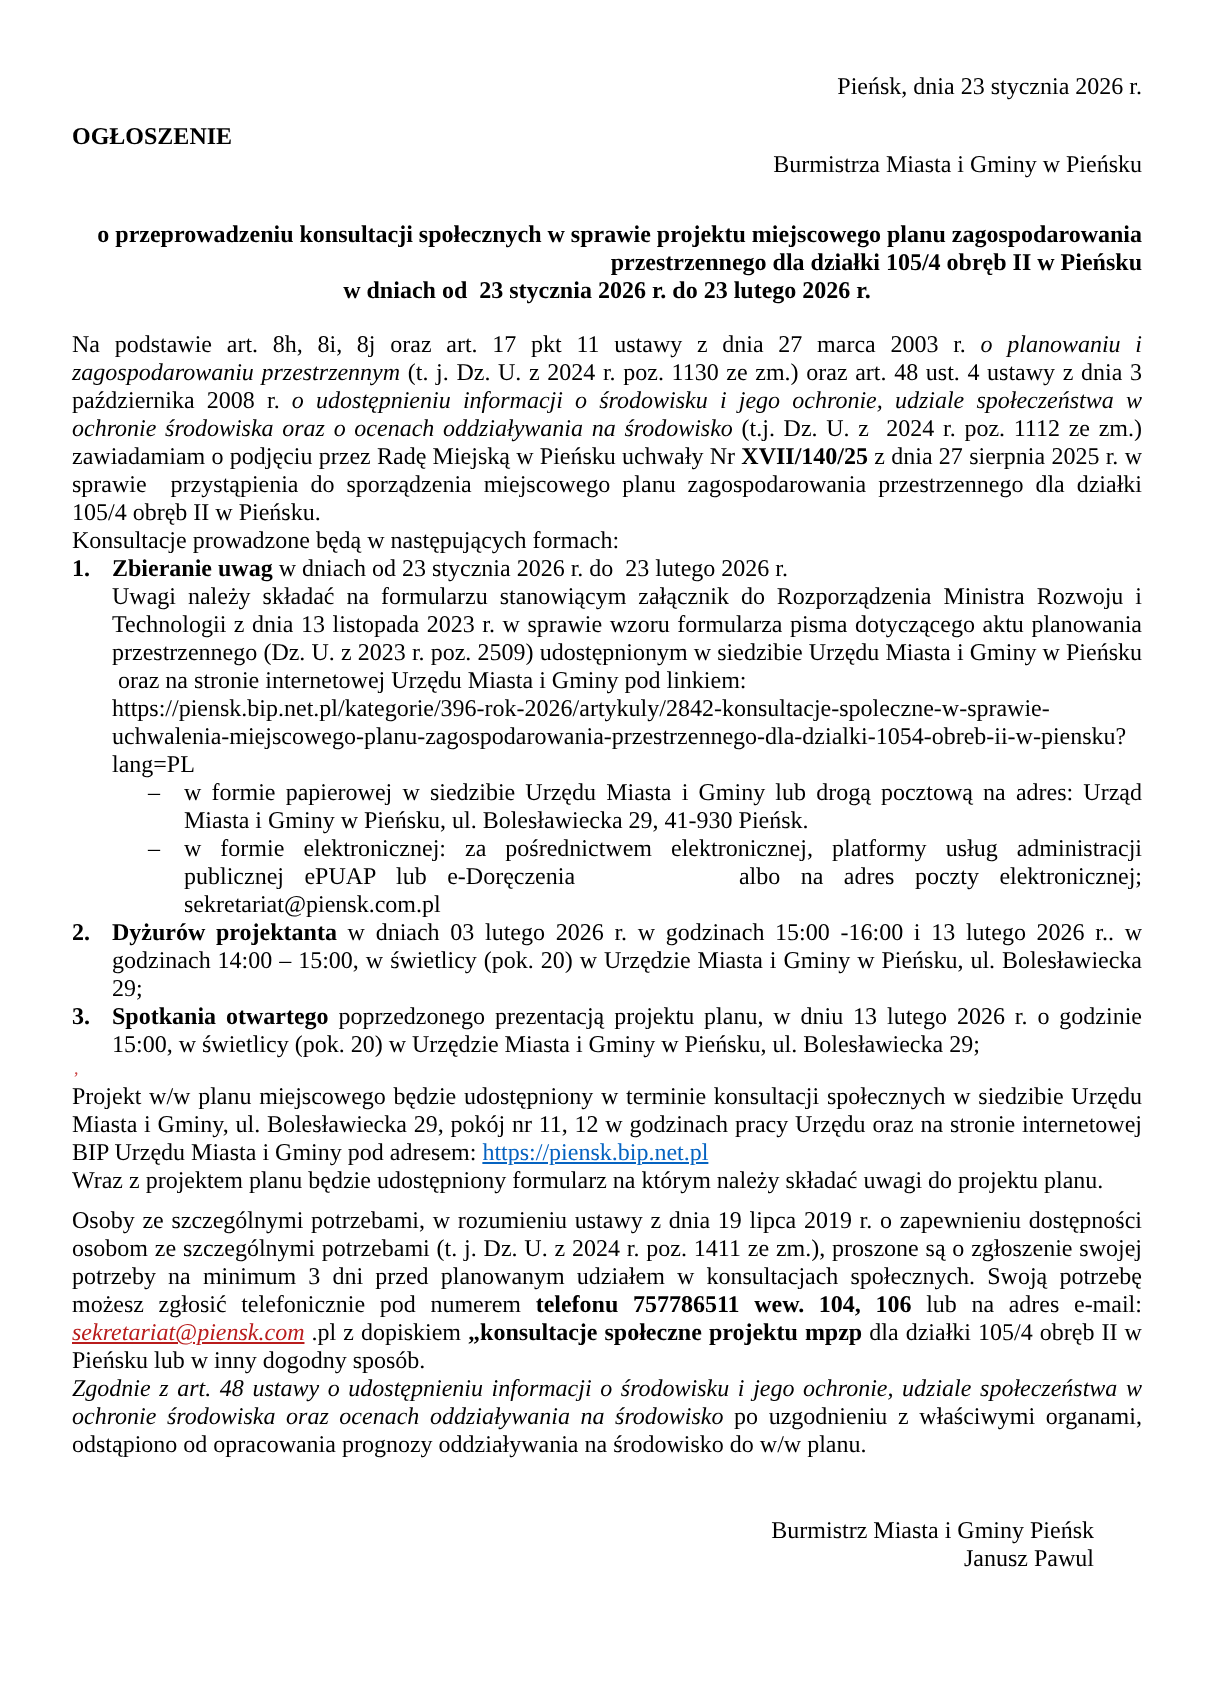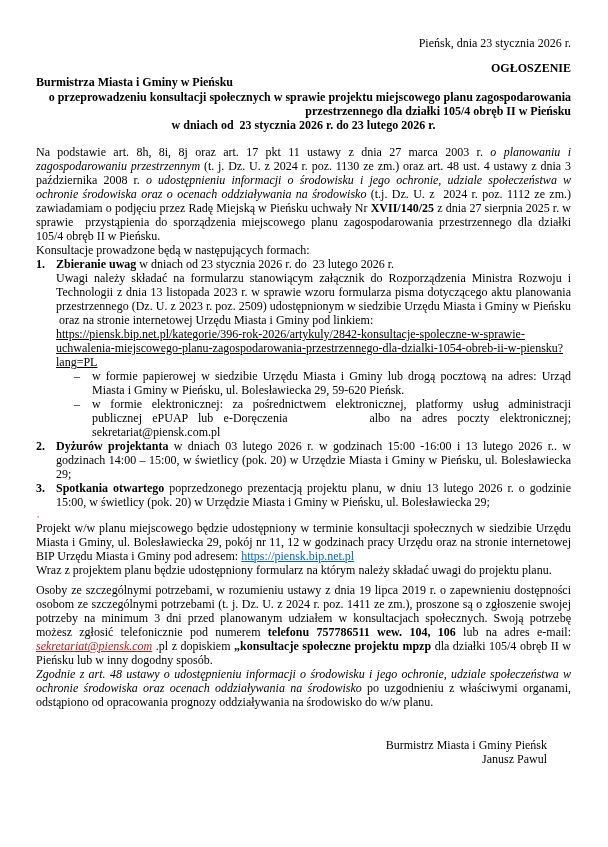--- a/index.html
+++ b/index.html
@@ -10,35 +10,35 @@
     box-sizing: border-box;
     padding: 36px 37px 0 36px;
     background: #ffffff;
     font-family: "Liberation Serif", "DejaVu Serif", serif;
     font-size: 12px;
     line-height: 14px;
     color: #000000;
     overflow: hidden;
   }
   .date-line { text-align: right; margin-bottom: 11px; }
-  .h-title   { text-align: right; font-weight: bold; }
-  .h-issuer  { text-align: left; font-weight: bold; margin-bottom: 1px; }
+  .h-title   { text-align: left; font-weight: bold; }
+  .h-issuer  { text-align: right; font-weight: normal; margin-bottom: 21px; }
   .h-subject { text-align: right; font-weight: bold; }
   .h-period  { text-align: center; font-weight: bold; margin-bottom: 13px; }
   .just { text-align: justify; }
   p { margin: 0; }
   .li { display: flex; }
   .li-num { flex: none; width: 20px; font-weight: bold; }
   .li-body { flex: 1; min-width: 0; }
   .dash-row { display: flex; }
   .dash { flex: none; width: 18px; margin-left: 18px; }
   .dash-text { flex: 1; min-width: 0; text-align: justify; }
   b { font-weight: bold; }
   em { font-style: italic; }
-  .doc-link { color: #000000; text-decoration: underline; overflow-wrap: anywhere; cursor: pointer; }
+  .doc-link { color: #000000; overflow-wrap: anywhere; cursor: pointer; }
   .blue-link { color: #0563C1; text-decoration: underline; cursor: pointer; }
   .email-link { color: #b91c1c; text-decoration: underline; font-style: italic; cursor: pointer; }
   .red-mark { color: #cc4444; font-size: 9px; line-height: 11px; height: 12px; padding-left: 1px; }
   .gap-sm { margin-top: 6px; }
   .signature { margin-top: 29px; text-align: right; padding-right: 24px; }
 </style>
 </head>
 <body>
 
 <div class="page">
@@ -55,21 +55,21 @@
   <div>Konsultacje prowadzone będą w następujących formach:</div>
 
   <div class="li">
     <div class="li-num">1.</div>
     <div class="li-body">
       <div class="just"><b>Zbieranie uwag</b><span> w dniach od 23 stycznia 2026 r. do &nbsp;23 lutego 2026 r.</span></div>
       <div class="just">Uwagi należy składać na formularzu stanowiącym załącznik do Rozporządzenia Ministra Rozwoju i Technologii z dnia 13 listopada 2023 r. w sprawie wzoru formularza pisma dotyczącego aktu planowania przestrzennego (Dz. U. z 2023 r. poz. 2509) udostępnionym w siedzibie Urzędu Miasta i Gminy w Pieńsku &nbsp;oraz na stronie internetowej Urzędu Miasta i Gminy pod linkiem:</div>
       <div><span class="doc-link">https://piensk.bip.net.pl/kategorie/396-rok-2026/artykuly/2842-konsultacje-spoleczne-w-sprawie-uchwalenia-miejscowego-planu-zagospodarowania-przestrzennego-dla-dzialki-1054-obreb-ii-w-piensku?lang=PL</span></div>
       <div class="dash-row">
         <span class="dash">–</span>
-        <div class="dash-text">w formie papierowej w siedzibie Urzędu Miasta i Gminy lub drogą pocztową na adres: Urząd Miasta i Gminy w Pieńsku, ul. Bolesławiecka 29, 59-620 Pieńsk.</div>
+        <div class="dash-text">w formie papierowej w siedzibie Urzędu Miasta i Gminy lub drogą pocztową na adres: Urząd Miasta i Gminy w Pieńsku, ul. Bolesławiecka 29, 41-930 Pieńsk.</div>
       </div>
       <div class="dash-row">
         <span class="dash">–</span>
         <div class="dash-text">w formie elektronicznej: za pośrednictwem elektronicznej, platformy usług administracji publicznej ePUAP lub e-Doręczenia &nbsp;&nbsp;&nbsp;&nbsp;&nbsp;&nbsp; albo na adres poczty elektronicznej; sekretariat@piensk.com.pl</div>
       </div>
     </div>
   </div>
 
   <div class="li">
     <div class="li-num">2.</div>

